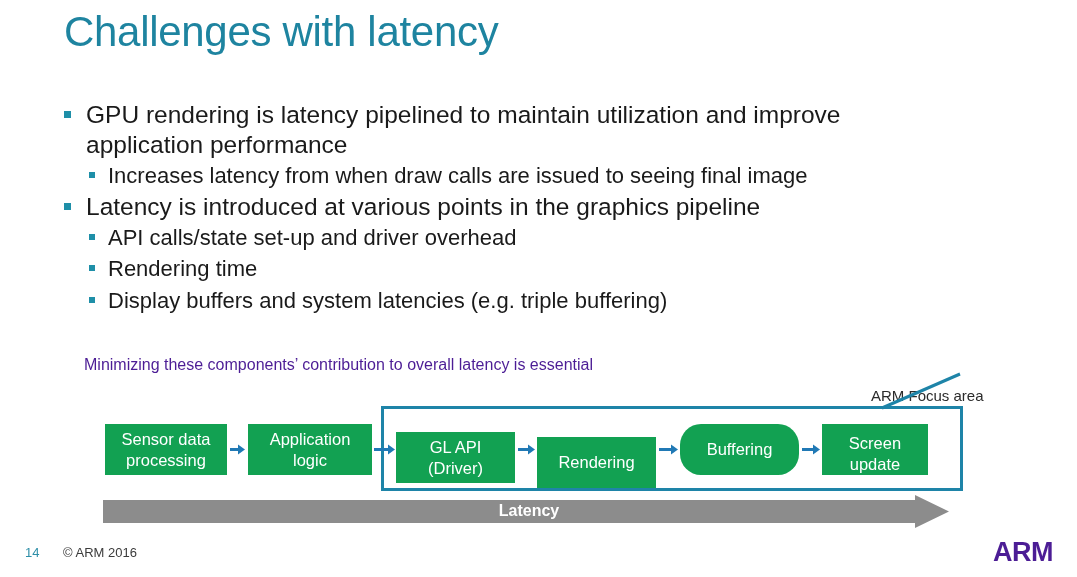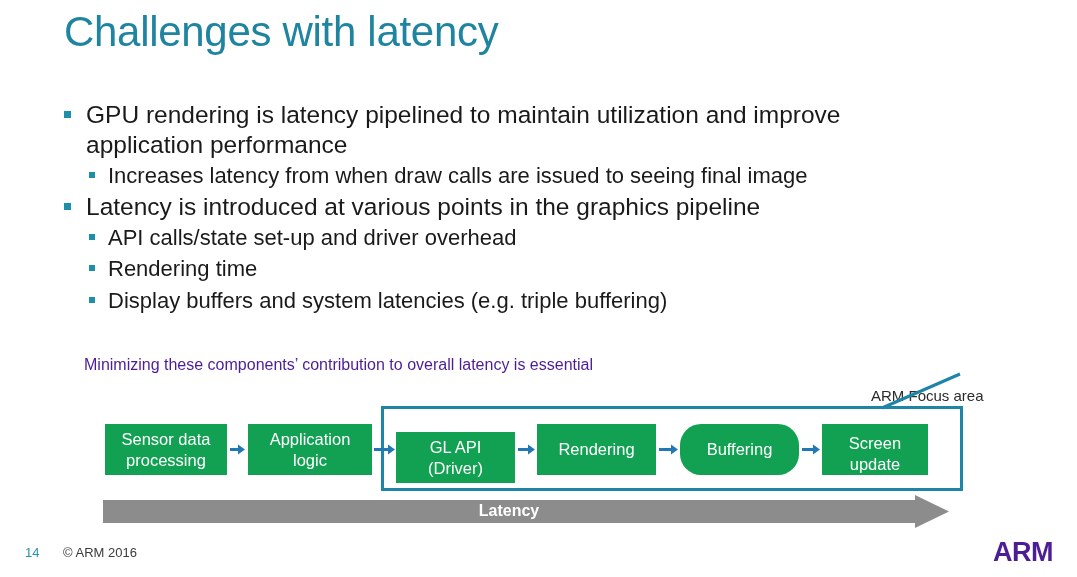--- a/index.html
+++ b/index.html
@@ -164,20 +164,21 @@
     position: absolute;
     left: 103px;
     top: 500px;
     width: 812px;
     text-align: center;
     font-size: 16px;
     font-weight: bold;
     color: #ffffff;
     line-height: 22px;
     pointer-events: none;
+    padding-left: 20px;
   }
 
   
   #footer-page {
     position: absolute;
     left: 25px;
     top: 544px;
     font-size: 13px;
     color: #2E8FA8;
     line-height: 18px;
@@ -278,21 +279,21 @@
     <div class="pbox" style="left:396px; width:119px;margin-top:8px;">
       <span>GL API</span>
       <span>(Driver)</span>
     </div>
 
     <svg class="parrow" style="left:518px; width:17px;" viewBox="0 0 17 13">
       <line x1="0" y1="6.5" x2="11" y2="6.5" stroke="#2079B5" stroke-width="3"></line>
       <polygon points="10,1.5 17,6.5 10,11.5" fill="#2079B5"></polygon>
     </svg>
 
-    <div class="pbox" style="left:537px; width:119px;">
+    <div class="pbox" style="left:537px; width:119px;margin-top:13px;">
       <span>Rendering</span>
     </div>
 
     <svg class="parrow" style="left:659px; width:19px;" viewBox="0 0 19 13">
       <line x1="0" y1="6.5" x2="13" y2="6.5" stroke="#2079B5" stroke-width="3"></line>
       <polygon points="12,1.5 19,6.5 12,11.5" fill="#2079B5"></polygon>
     </svg>
 
     <div class="pbox" style="left:680px; width:119px;border-radius:21px;">
       <span>Buffering</span>

